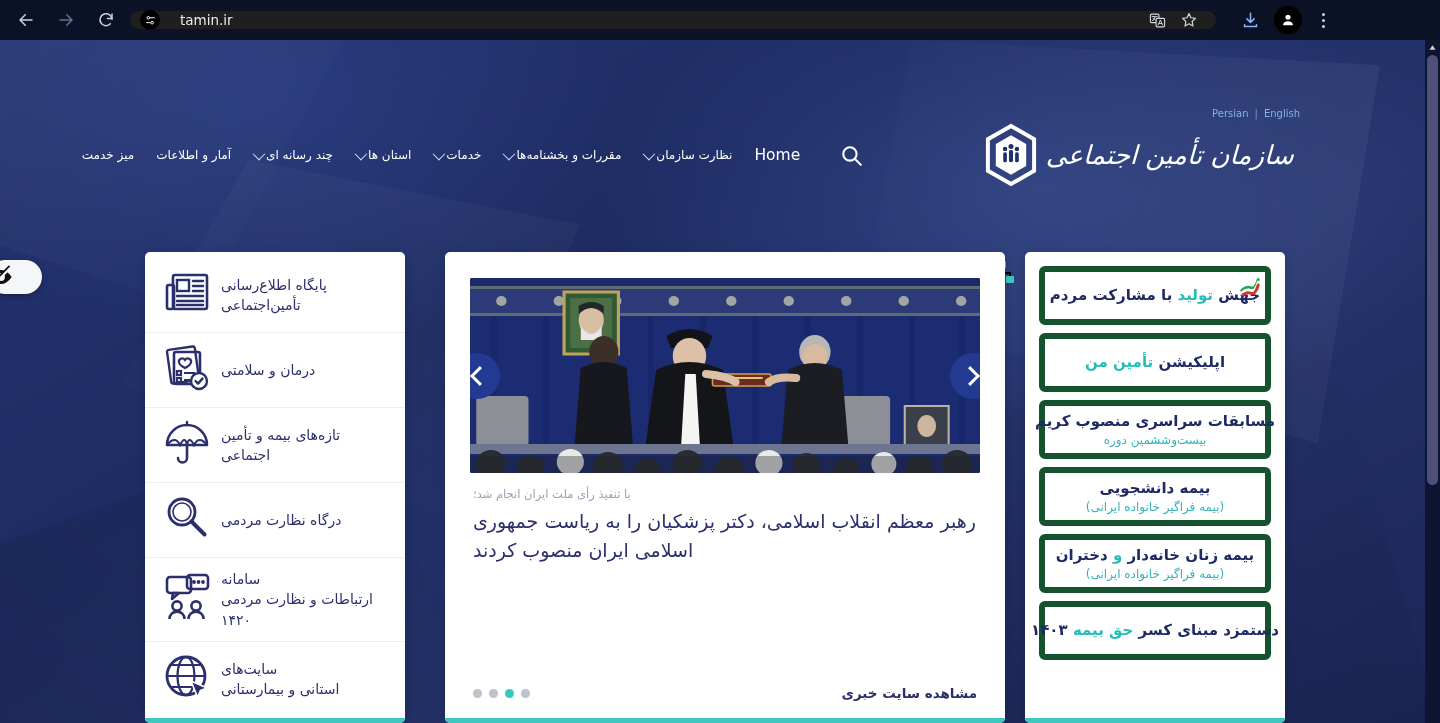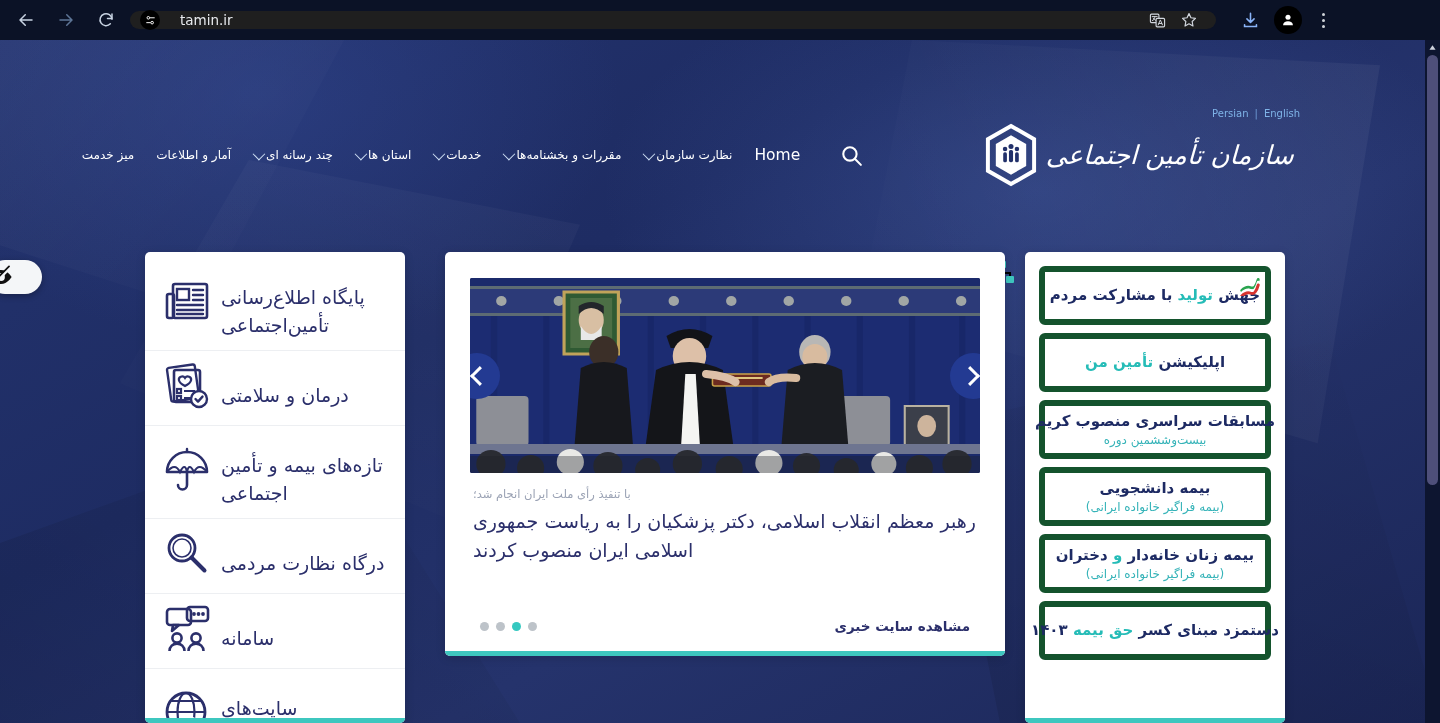--- a/index.html
+++ b/index.html
@@ -159,28 +159,27 @@
   .svc-item {
     display: flex; align-items: center; gap: 10px;
     padding: 11px 14px 11px 18px;
     border-bottom: 1px solid #edeff2;
     cursor: pointer; direction: rtl;
   }
   .svc-item:last-of-type { border-bottom: none; }
   .svc-icon { width: 48px; height: 48px; flex: 0 0 48px; order: 2; }
   .svc-label {
     flex: 1; order: 1; text-align: left;
-    color: #2b2f6b; font-size: 19px; line-height: 1.45;
+    color: #2b2f6b; font-size: 14px; line-height: 1.45;
     direction: rtl;
-    margin-top: 15px;
   }
   .svc-label .l2 { display: block; }
 
   
-  .p-center { right: 435px; width: 560px; height: 404px; }
+  .p-center { right: 435px; width: 560px; height: 471px; }
   .hero {
     position: relative; margin: 26px 25px 0; height: 195px;
     border-radius: 2px; overflow: hidden;
     background: #13205a;
   }
   .hero-scene { position: absolute; inset: 0; }
   .hero-arrow {
     position: absolute; top: 50%; transform: translateY(-50%);
     width: 46px; height: 46px; border-radius: 50%;
     background: #233a92;
@@ -198,21 +197,21 @@
     color: #9aa2b4; font-size: 11.5px; direction: rtl;
   }
   .news-title {
     margin: 6px 28px 0; text-align: left; direction: rtl;
     color: #2b2f6b; font-size: 19px; line-height: 1.55; font-weight: 500;
     cursor: pointer;
   }
   .news-foot {
     position: absolute; bottom: 22px; left: 0; width: 100%;
     display: flex; align-items: center; justify-content: space-between;
-    padding: 0 35px; direction: ltr;
+    padding: 0 28px; direction: ltr;
   }
   .news-more { color: #2b2f6b; font-size: 13.5px; font-weight: bold; cursor: pointer; }
   .dots { display: flex; gap: 7px; align-items: center; }
   .dot { width: 9px; height: 9px; border-radius: 50%; background: #bdc3c9; cursor: pointer; }
   .dot.on { background: #35c8c0; }
 
   
   .p-right { right: 155px; width: 260px; height: 471px; padding: 14px 14px 0; }
   .promo {
     position: relative;
@@ -501,21 +500,21 @@
           <div class="svc-item">
             <div class="svc-label"><span>درگاه نظارت مردمی</span></div>
             <span style="order: 2;"><svg class="svc-icon" viewBox="0 0 48 48">
                 <circle cx="19" cy="18" r="13" fill="none" stroke="#2b2f6b" stroke-width="2.8"></circle>
                 <circle cx="19" cy="18" r="9" fill="none" stroke="#2b2f6b" stroke-width="1.6"></circle>
                 <path d="M28.5 27.5l13 13" stroke="#2b2f6b" stroke-width="4" stroke-linecap="round"></path>
                 <path d="M27 29l3-3" stroke="#2b2f6b" stroke-width="2.4"></path>
               </svg></span>
           </div>
           <div class="svc-item">
-            <div class="svc-label"><span>سامانه</span></div>
+            <div class="svc-label"><span>سامانه</span><span class="l2">ارتباطات و نظارت مردمی ۱۴۲۰</span></div>
             <span style="order: 2;"><svg class="svc-icon" viewBox="0 0 48 48">
                 <rect x="4" y="4" width="24" height="16" rx="3" fill="none" stroke="#2b2f6b" stroke-width="2.6"></rect>
                 <path d="M10 20l-1 6 7-6z" fill="none" stroke="#2b2f6b" stroke-width="2.6" stroke-linejoin="round"></path>
                 <rect x="24" y="2" width="21" height="14" rx="3" fill="none" stroke="#2b2f6b" stroke-width="2.6"></rect>
                 <g fill="#2b2f6b">
                   <circle cx="31" cy="9" r="1.9"></circle>
                   <circle cx="35.5" cy="9" r="1.9"></circle>
                   <circle cx="40" cy="9" r="1.9"></circle>
                 </g>
                 <circle cx="14" cy="33" r="4.6" fill="none" stroke="#2b2f6b" stroke-width="2.6"></circle>

